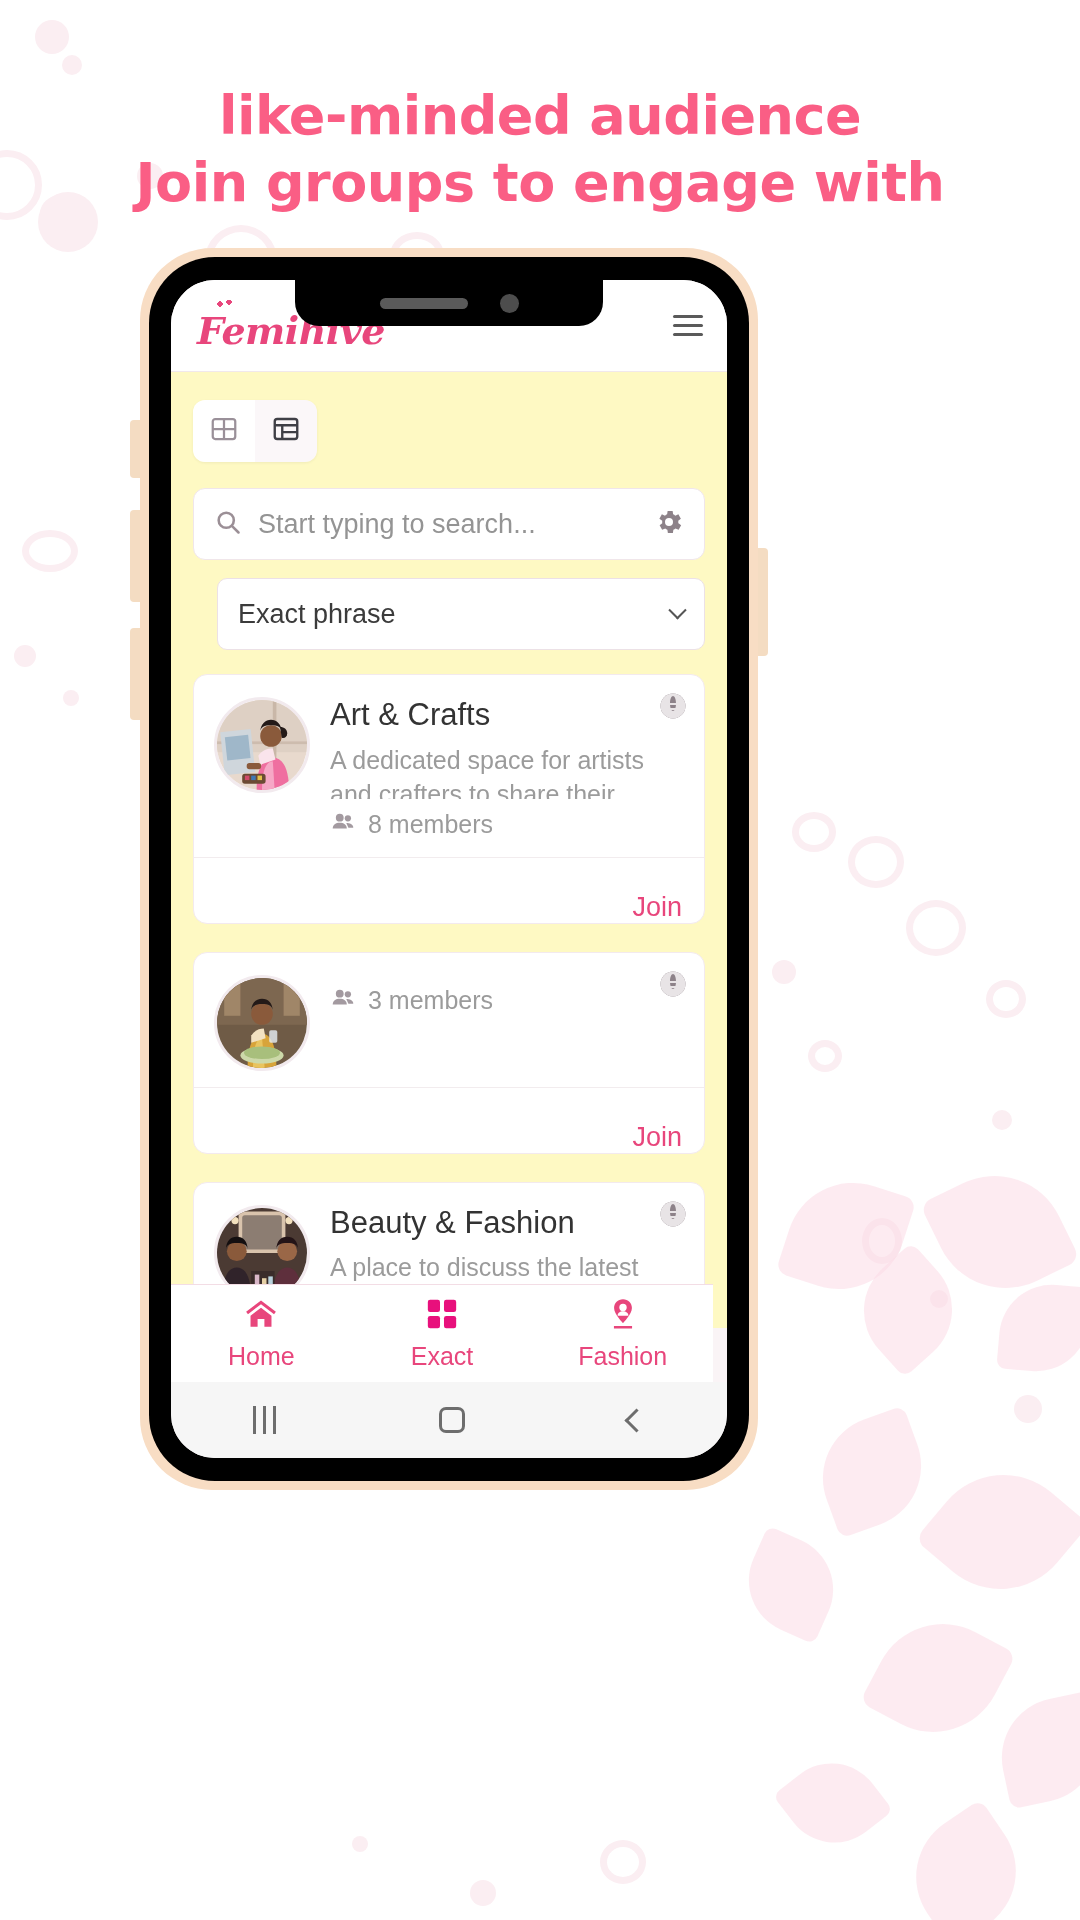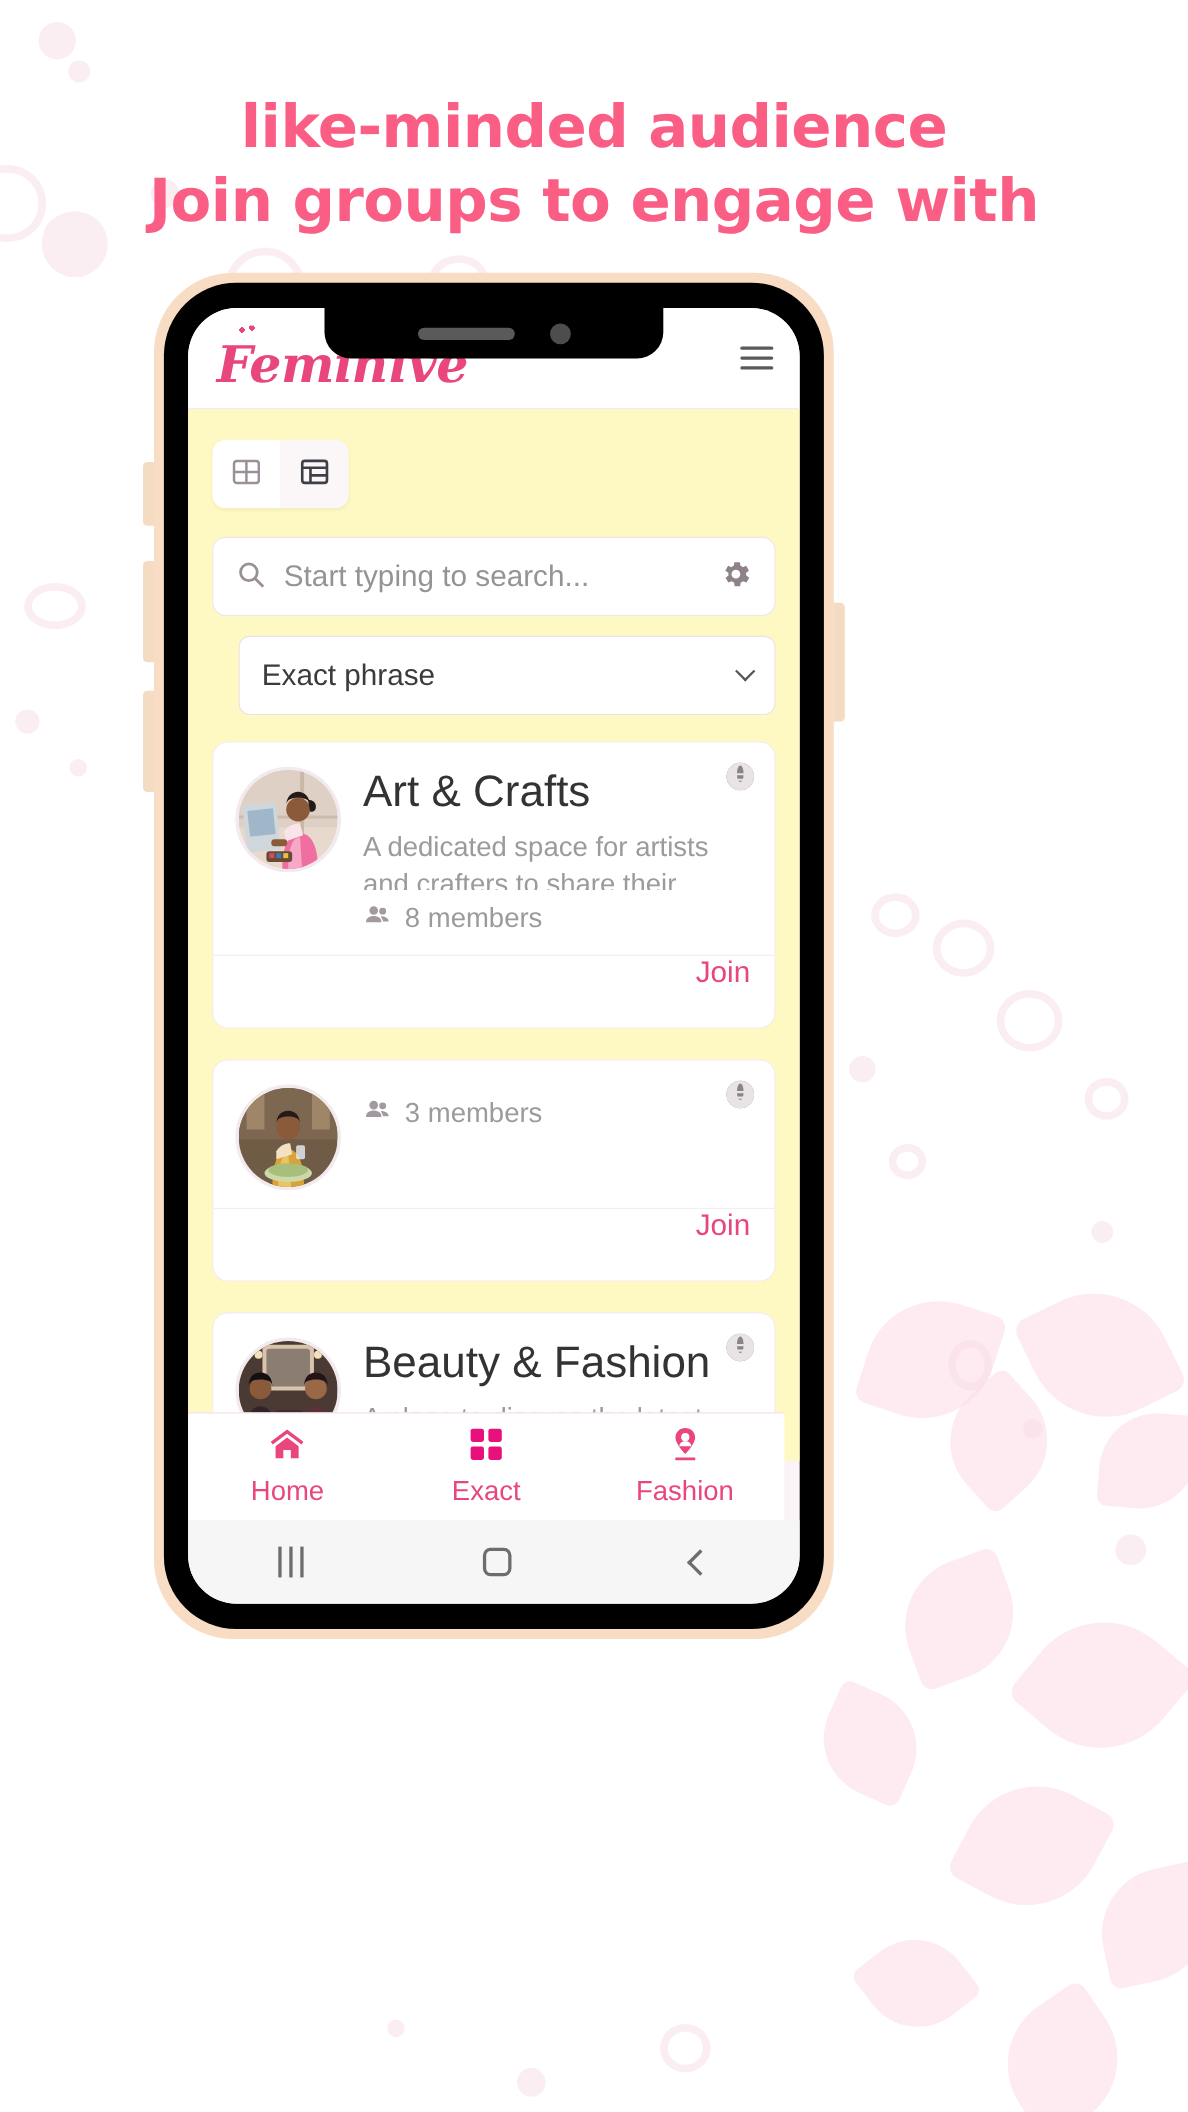--- a/index.html
+++ b/index.html
@@ -112,21 +112,21 @@
     justify-content: space-between;
     padding: 0 22px 0 26px;
     border-bottom: 1px solid #f1e8eb;
     position: relative;
     z-index: 10;
   }
   .logo {
     font-family: "DejaVu Serif", serif;
     font-style: italic;
     font-weight: bold;
-    font-size: 46px;
+    font-size: 38px;
     color: #e8467c;
     letter-spacing: -0.5px;
     position: relative;
     padding-top: 10px;
   }
   .logo::after {
     content: "";
     position: absolute;
     left: 20px; top: 2px;
     width: 16px; height: 8px;
@@ -215,21 +215,21 @@
   .avatar {
     width: 96px; height: 96px;
     border-radius: 50%;
     flex: 0 0 96px;
     border: 3px solid #f2eaee;
     overflow: hidden;
     position: relative;
   }
   .card-main { flex: 1; min-width: 0; padding-right: 28px; }
   .card-title {
-    font-size: 40px;
+    font-size: 31px;
     color: #333;
     margin-bottom: 10px;
     line-height: 1.15;
     white-space: nowrap;
     overflow: hidden;
   }
   .card-desc {
     font-size: 25px;
     color: #9b9b9b;
     line-height: 34px;
@@ -246,21 +246,21 @@
   }
   .globe {
     position: absolute;
     top: 16px; right: 16px;
     width: 30px; height: 30px;
   }
   .card-foot {
     border-top: 1px solid #f2ecee;
     height: 66px;
     display: flex;
-    align-items: flex-start;
+    align-items: flex-end;
     justify-content: flex-end;
     padding: 0 22px;
   }
   .join-btn {
     color: #e8467c;
     font-size: 27px;
     background: none;
     border: none;
     cursor: pointer;
     font-family: "Liberation Sans", sans-serif;

